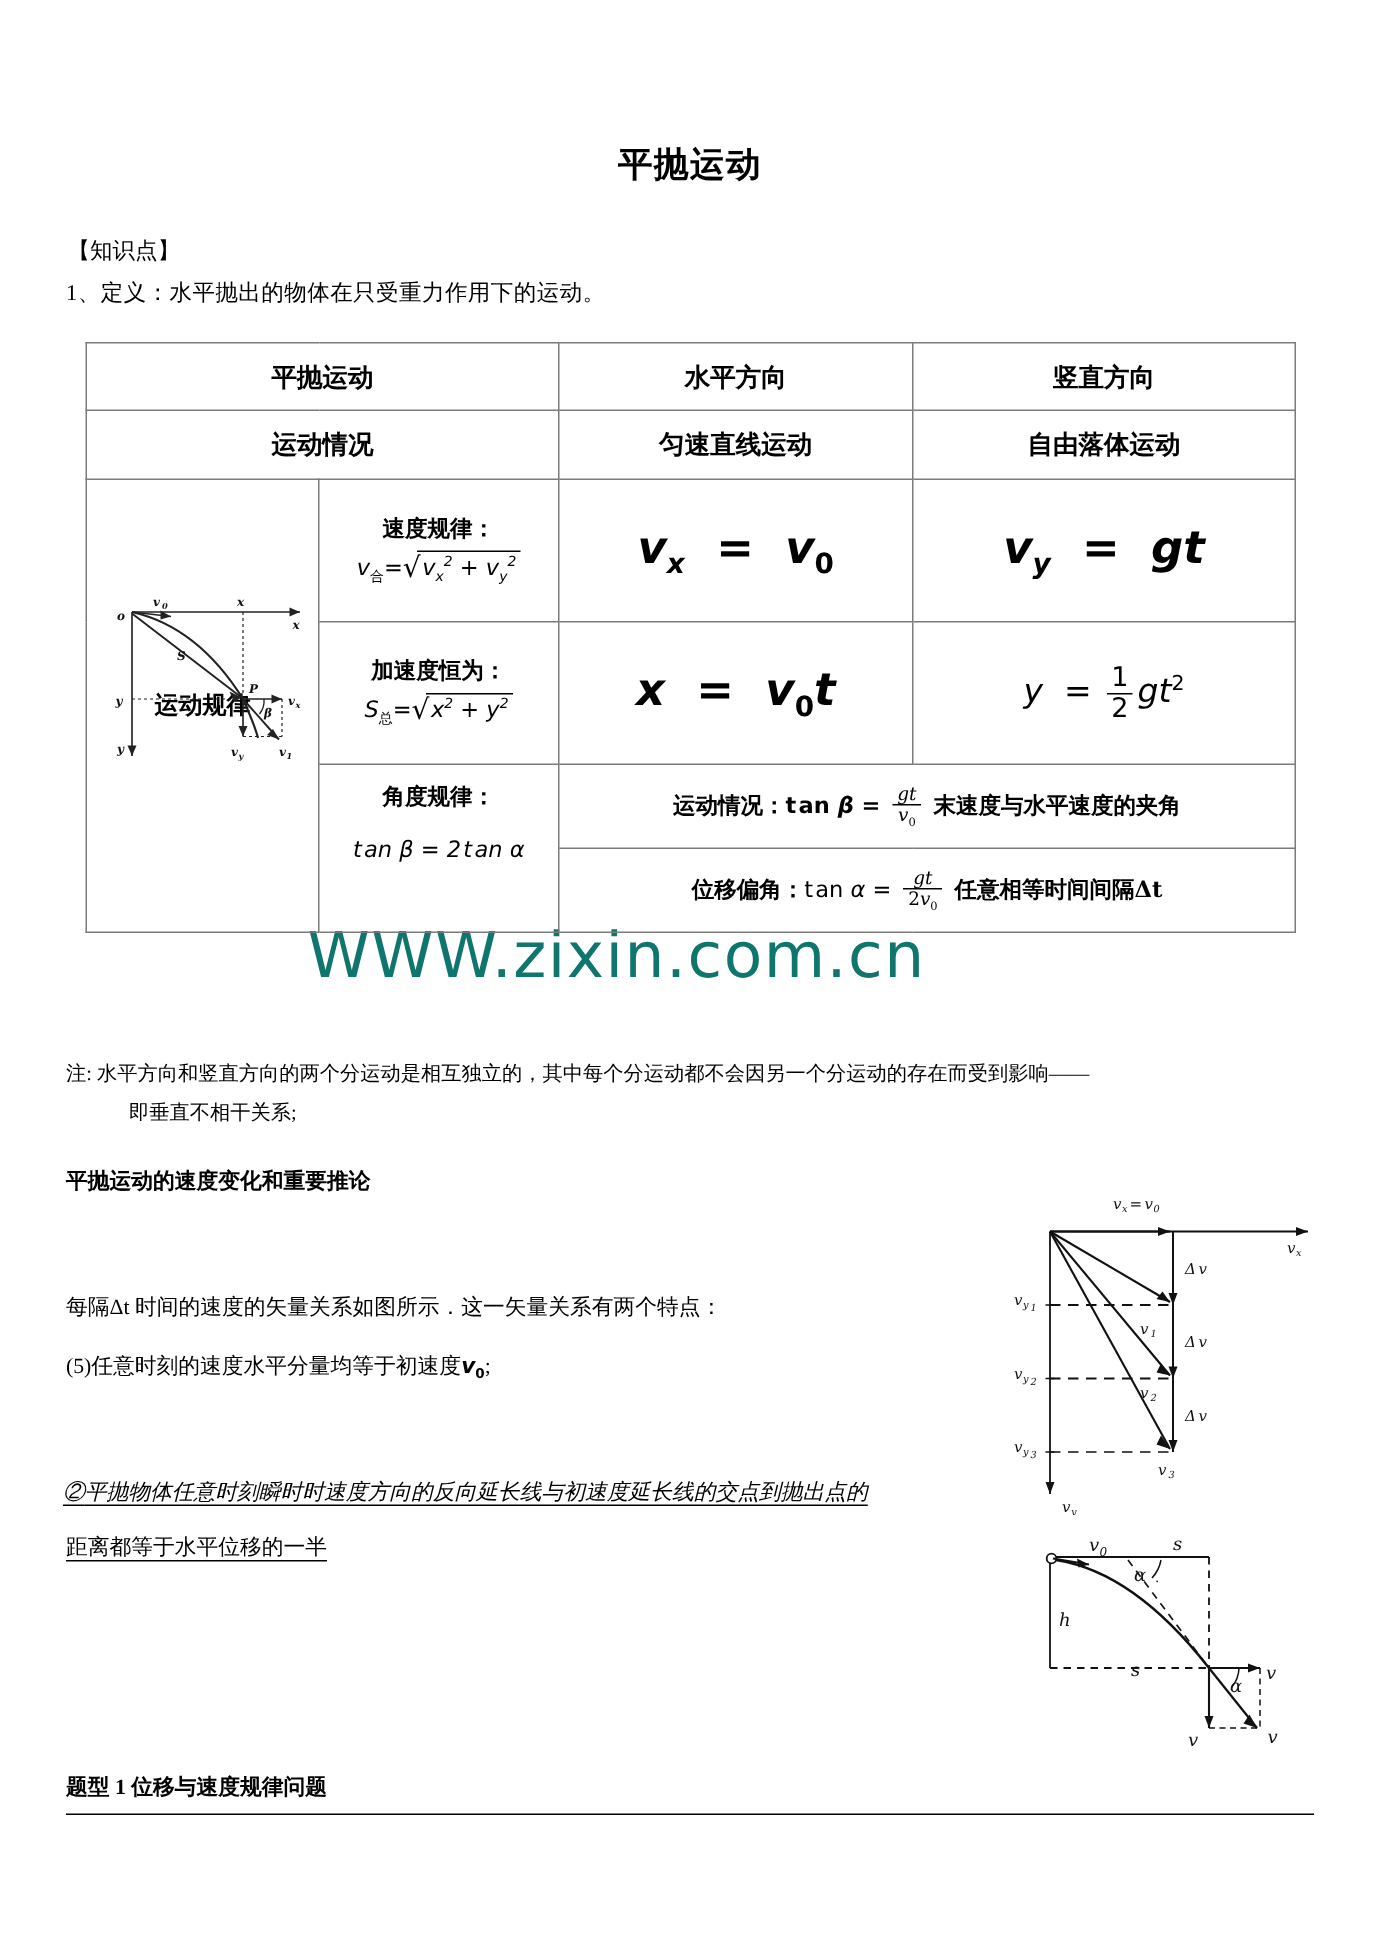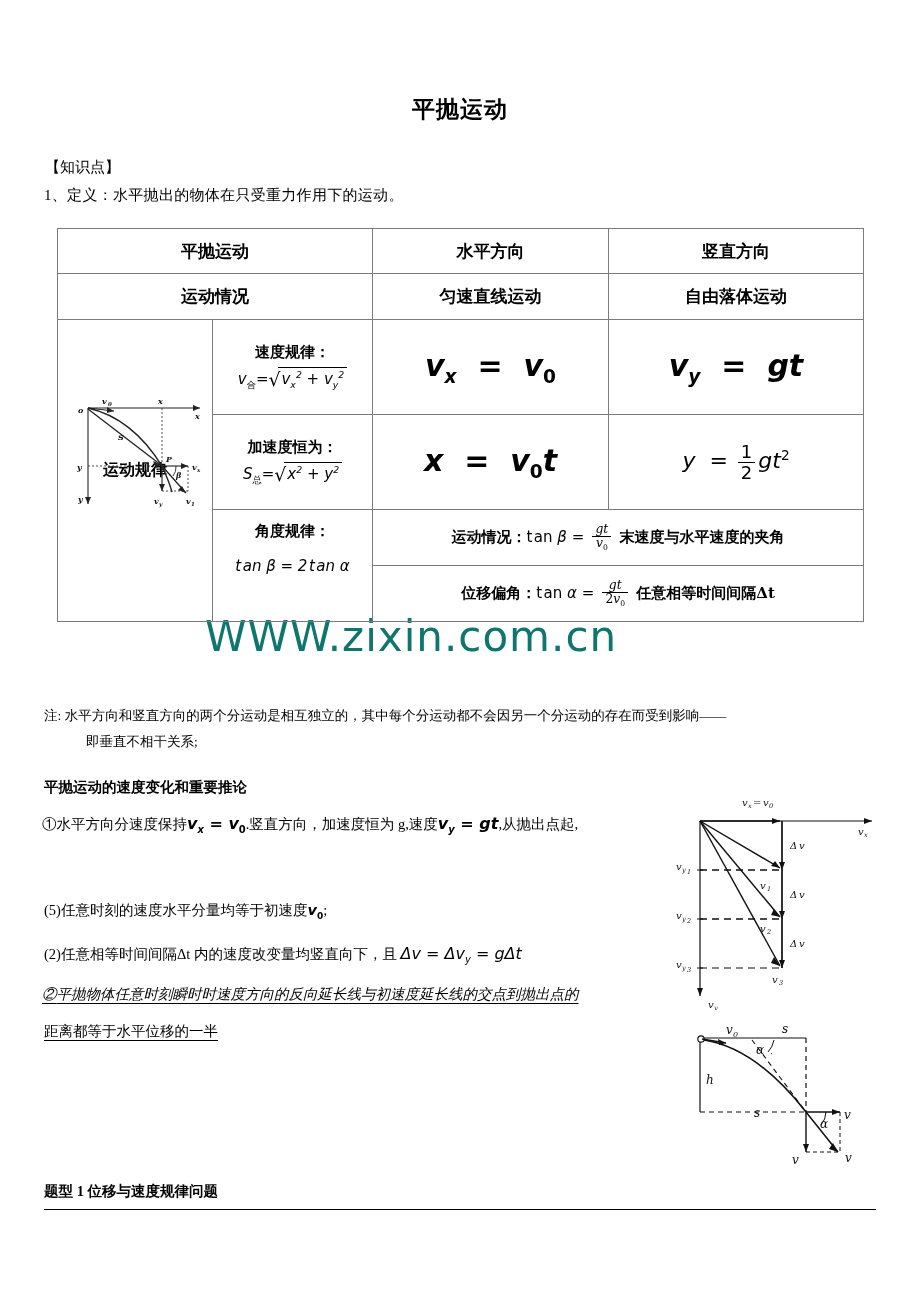--- a/index.html
+++ b/index.html
@@ -371,21 +371,21 @@
       </tr>
 
       <tr>
         <td class="subcell" rowspan="2" style="vertical-align:top;padding-top:12px;">
           <span class="sub-title">角度规律：</span>
           <span class="smallformula" style="margin-top:16px;">
             t an <i>β</i> = 2 t an <i>α</i>
           </span>
         </td>
         <td class="angcell" colspan="2" style="height:55px;">
-          <span>运动情况：</span><span class="mono-i" style="font-style:normal;font-weight:normal;">t an <i>β</i> =</span>
+          <span>运动情况：</span><span class="mono-i" style="font-style:normal;font-weight:bold;">t an <i>β</i> =</span>
           <span class="frac" style="font-weight:normal;"><span class="num"><i>gt</i></span><span class="den"><i>v</i><sub style="font-style:normal;">0</sub></span></span>
           <span>末速度与水平速度的夹角</span>
         </td>
       </tr>
       <tr>
         <td class="angcell" colspan="2" style="height:55px;">
           <span>位移偏角：</span><span class="mono-i" style="font-style:normal;font-weight:normal;">t an <i>α</i> =</span>
           <span class="frac" style="font-weight:normal;"><span class="num"><i>gt</i></span><span class="den">2<i>v</i><sub style="font-style:normal;">0</sub></span></span>
           <span>任意相等时间间隔Δt</span>
         </td>
@@ -394,32 +394,26 @@
   </table>
 
   <div class="note1">
     <span>注:</span>
     <span>水平方向和竖直方向的两个分运动是相互独立的，其中每个分运动都不会因另一个分运动的存在而受到影响——</span>
   </div>
   <div class="note2">即垂直不相干关系;</div>
 
   <div class="sec-head">平抛运动的速度变化和重要推论</div>
 
-  <div class="p1">
-    <span>①</span><span>水平方向分速度保持</span><span class="mono-i" style="font-weight:bold;font-size:16px;"><i>v</i><sub>x</sub> = <i>v</i><sub style="font-style:normal;">0</sub></span><span>.竖直方向，加速度恒为 g,速度</span><span class="mono-i" style="font-weight:bold;font-size:16px;"><i>v</i><sub>y</sub> = <i>gt</i></span><span>,从抛出点起,</span>
-  </div>
+  <div class="p2">每隔Δt 时间的速度的矢量关系如图所示．这一矢量关系有两个特点：</div>
 
   <div class="p3">
     <span>(5)任意时刻的速度水平分量均等于初速度</span><span class="mono-i" style="font-weight:bold;"><i>v</i><sub style="font-style:normal;">0</sub></span><span>;</span>
   </div>
 
-  <div class="p4">
-    <span>(2)任意相等时间间隔Δt 内的速度改变量均竖直向下，且</span>
-    <span class="mono-i" style="font-size:16px;">Δ<i>v</i> = Δ<i>v</i><sub>y</sub> = <i>g</i>Δ<i>t</i></span>
-  </div>
 
   <div class="p5">
     <span>②</span><span>平抛物体任意时刻瞬时时速度方向的反向延长线与初速度延长线的交点到抛出点的</span>
   </div>
   <div class="p6">距离都等于水平位移的一半</div>
 
   <svg class="fig1" width="228" height="222" viewBox="0 0 228 222">
     <g stroke="#111" fill="none" stroke-width="1.2">
 
       <line x1="38" y1="33" x2="210" y2="33"></line>

